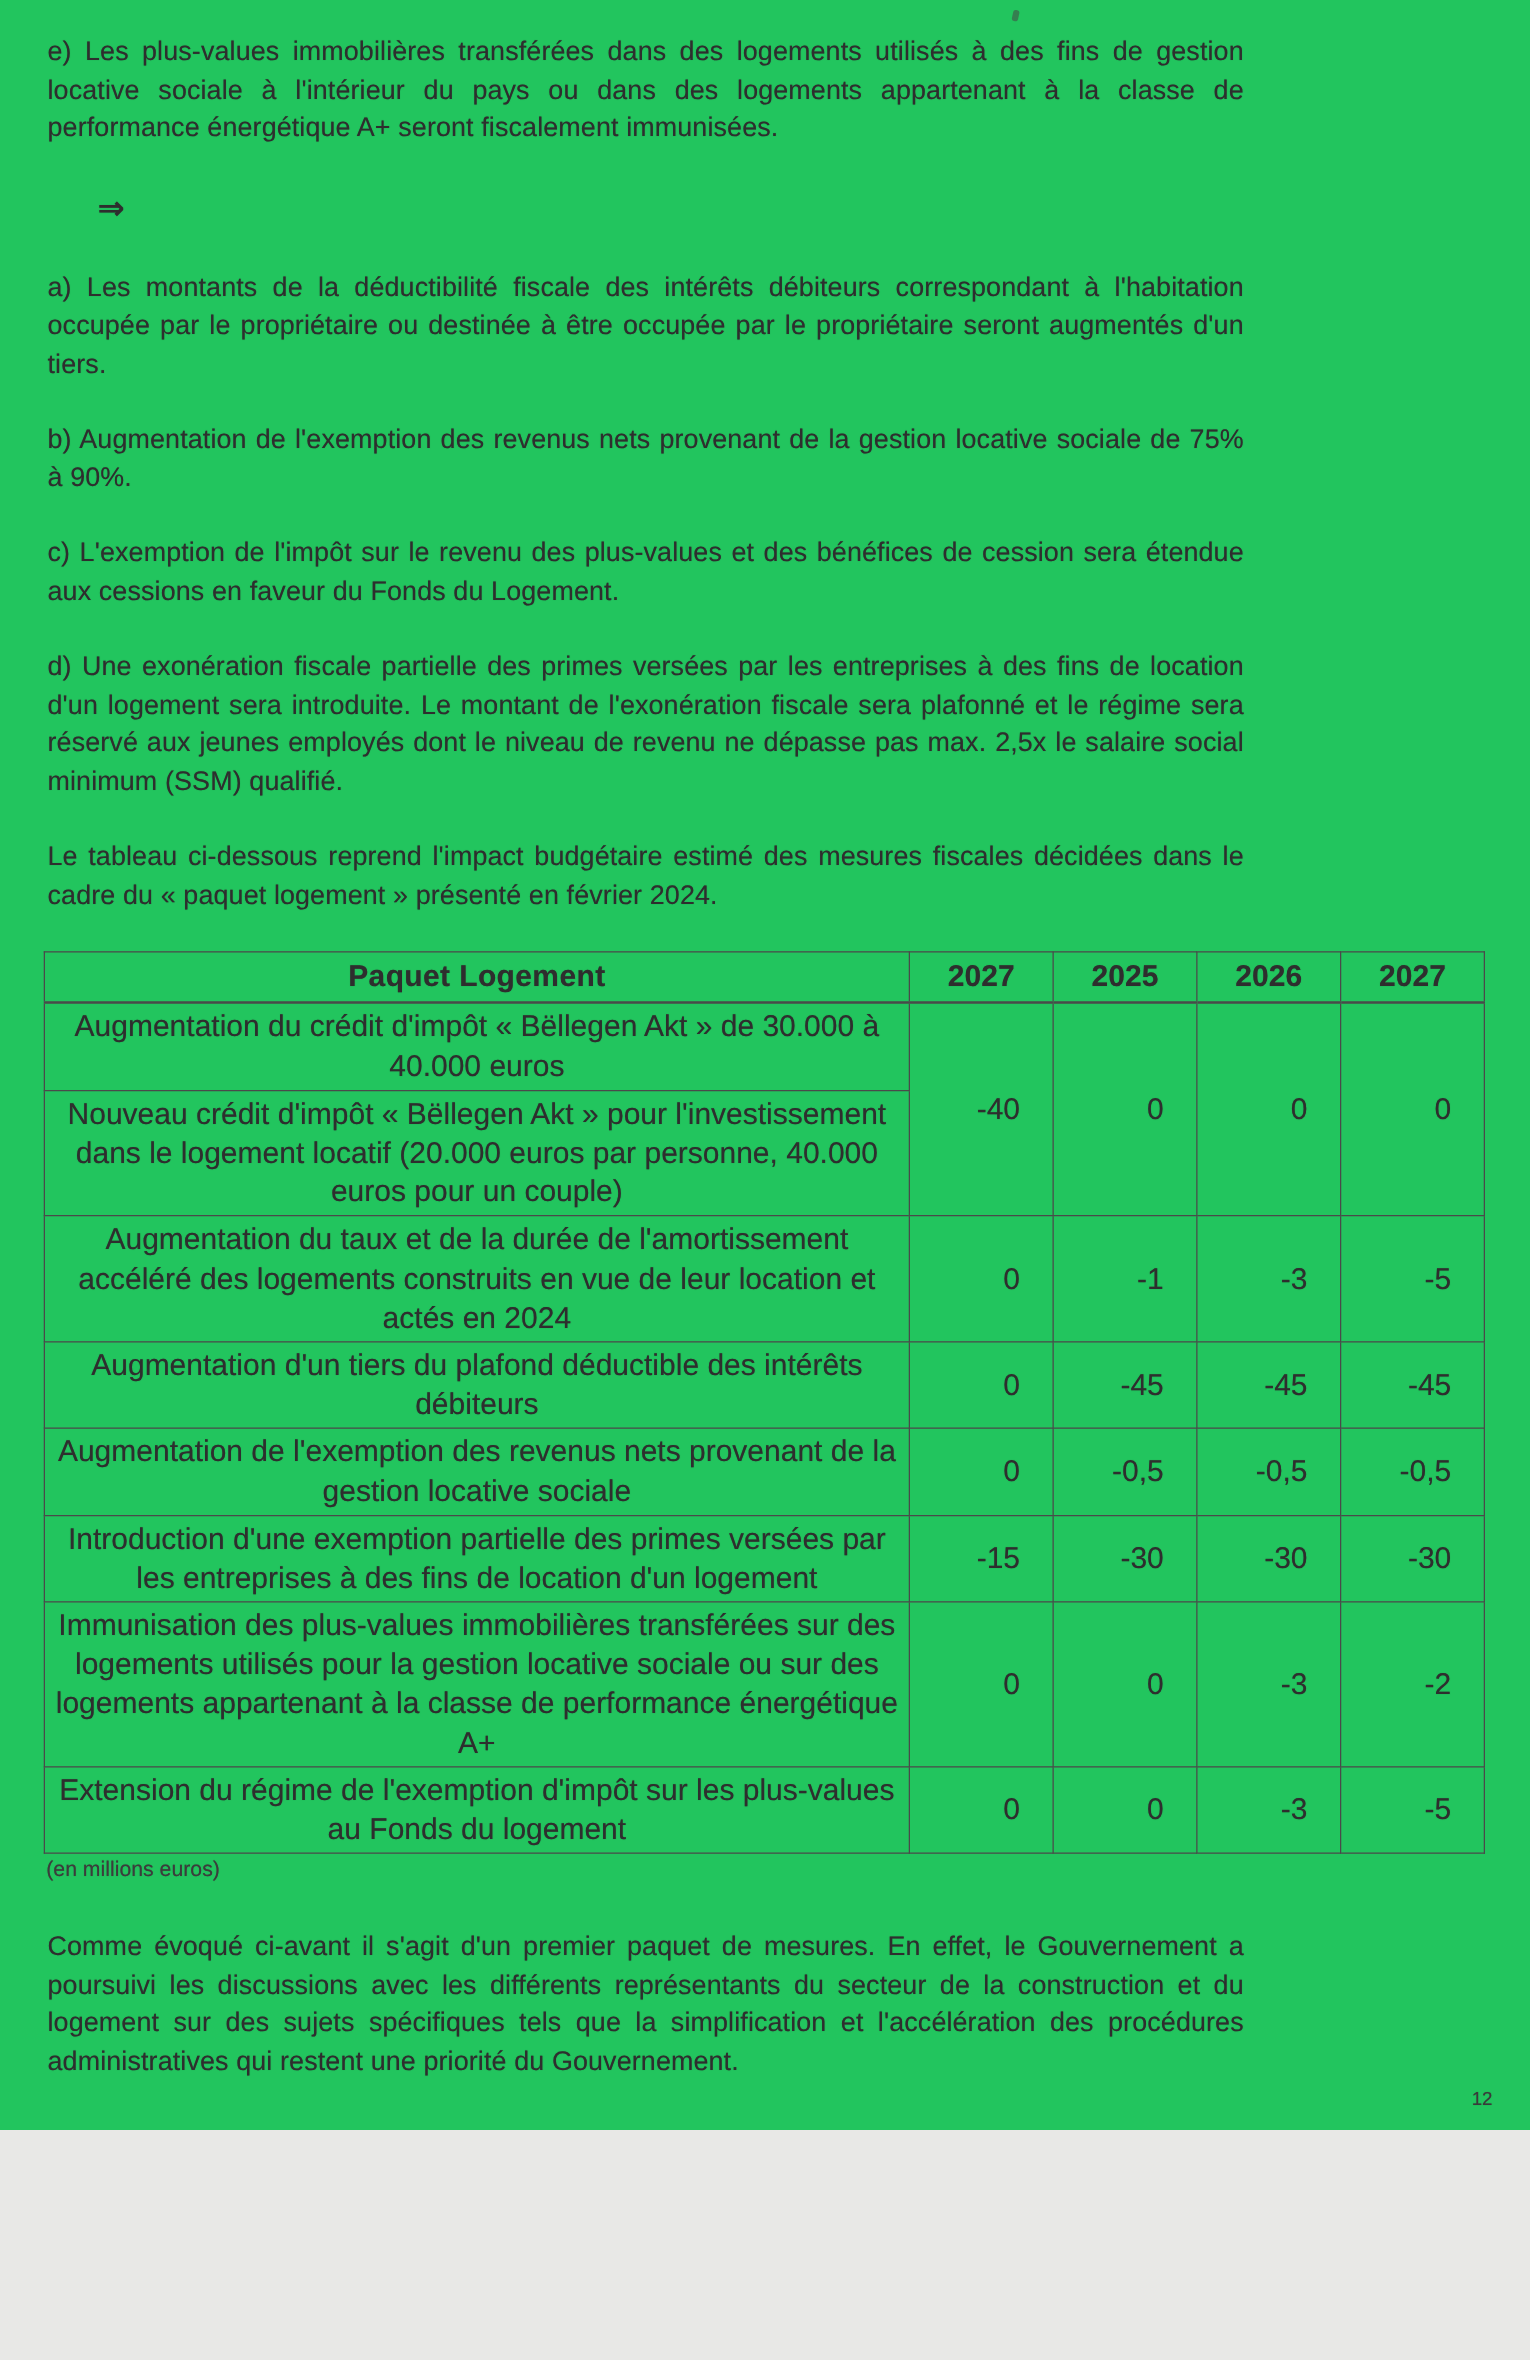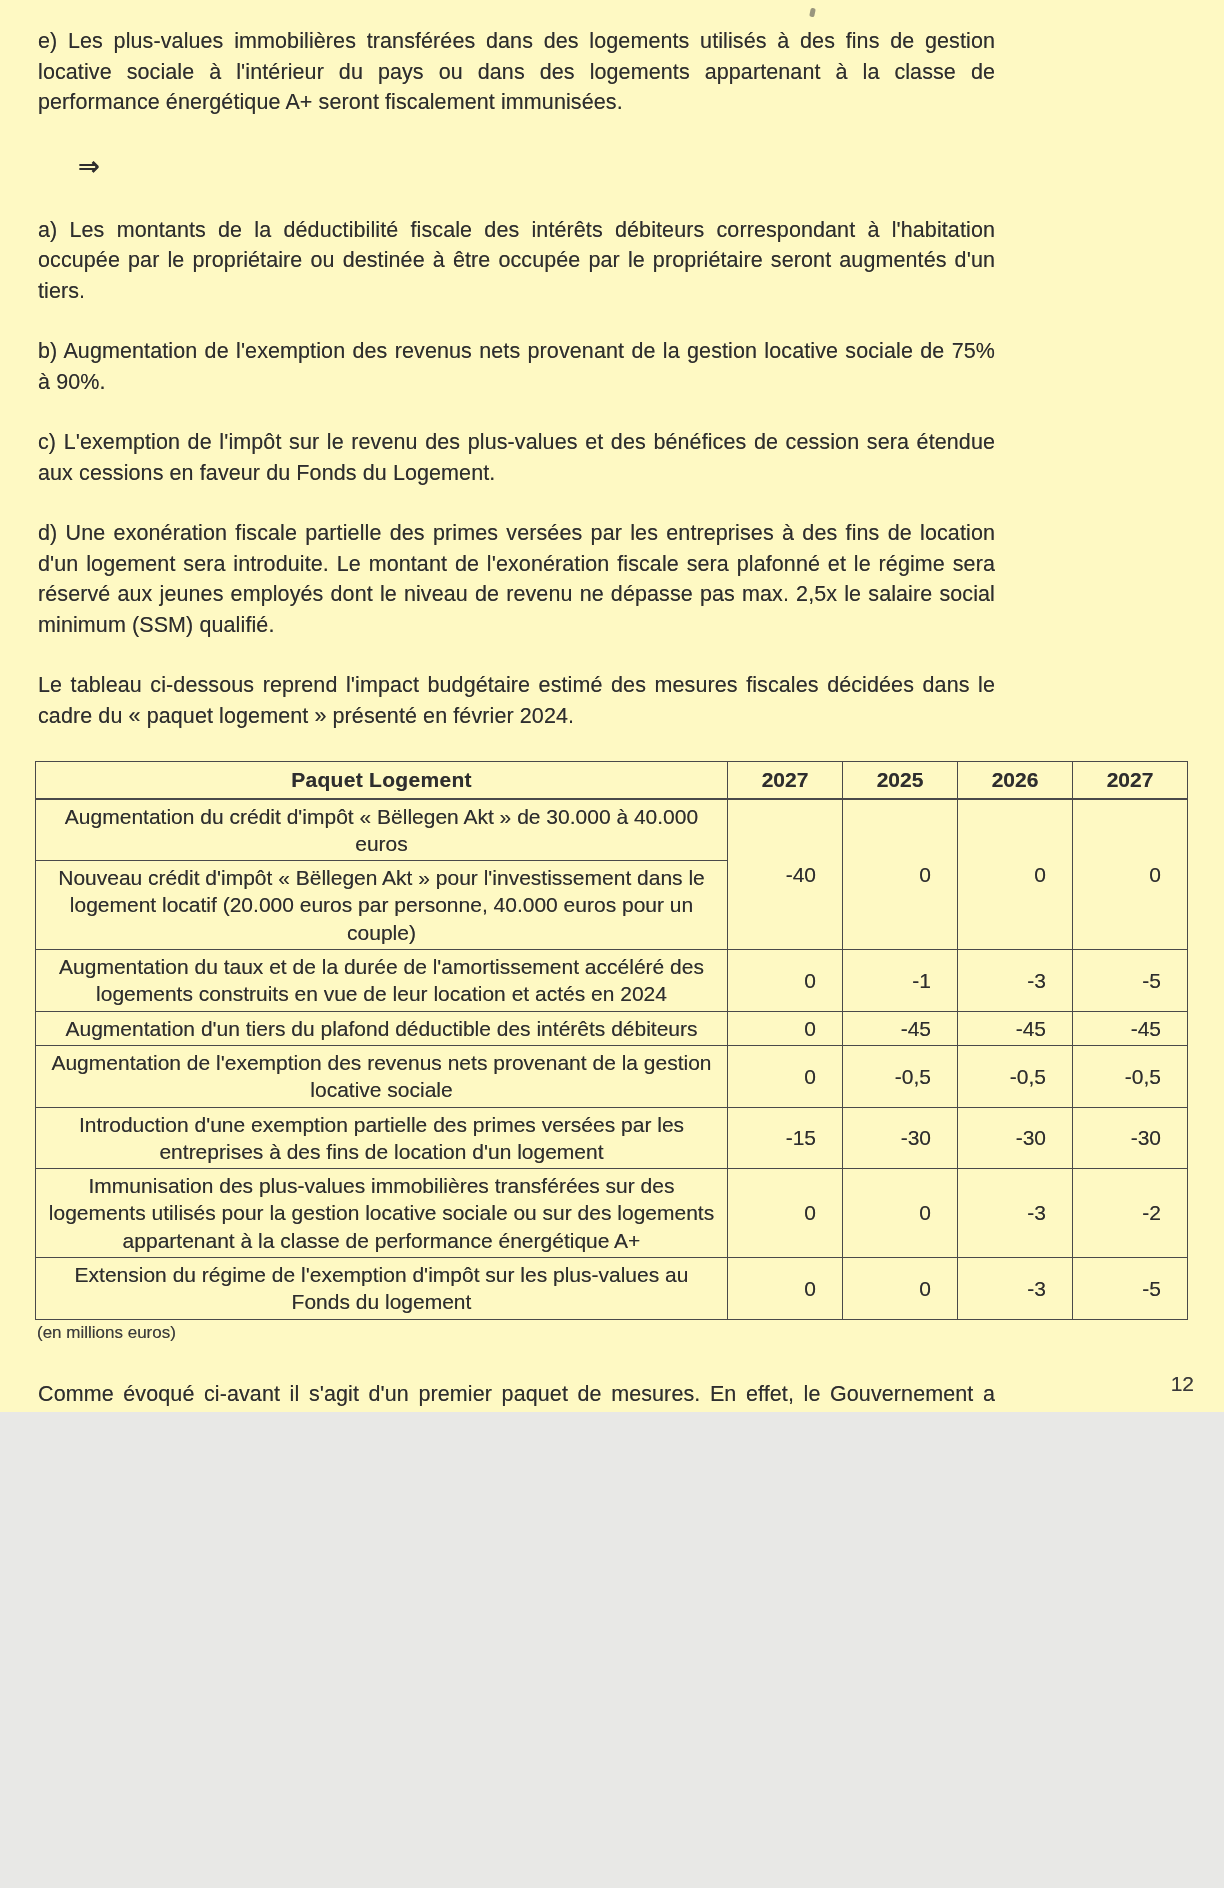--- a/index.html
+++ b/index.html
@@ -1,21 +1,21 @@
 <!DOCTYPE html>
 <html lang="fr"><head>
 <meta charset="utf-8">
 <style>
   html, body { margin: 0; padding: 0; background: #e8e8e6; }
   .page {
     position: relative;
     width: 1224px;
-    height: 1412px;
+    height: 1704px;
     margin: 0 auto;
-    background: #fef9c3;
+    background: #22c55e;
     color: #2e2e2e;
     font-family: "Liberation Sans", "DejaVu Sans", sans-serif;
     overflow: hidden;
     box-sizing: border-box;
     padding: 26px 0 0 38px;
     text-shadow: 0 0 0.6px rgba(45,45,45,0.55);
   }
   .body-text {
     width: 957px;
     font-size: 21.5px;
@@ -35,21 +35,21 @@
     font-weight: bold;
     font-size: 26px;
     margin-right: 18px;
     transform: translateY(1px);
   }
   table.budget {
     border-collapse: collapse;
     table-layout: fixed;
     width: 1152px;
     margin: 18px 0 0 -3px;
-    font-size: 21px;
+    font-size: 24px;
     line-height: 1.3;
   }
   table.budget col.c-desc { width: 692px; }
   table.budget col.c-year { width: 115px; }
   table.budget th, table.budget td {
     border: 1.6px solid #4a4a4a;
     padding: 3px 7px;
     box-sizing: border-box;
     vertical-align: top;
   }
@@ -69,21 +69,21 @@
   .table-caption {
     font-size: 17px;
     color: #3c3c3c;
     margin: 3px 0 36px -1px;
   }
   .closing { margin-bottom: 0; margin-top: 12px; }
   .page-number {
     position: absolute;
     right: 30px;
     bottom: 16px;
-    font-size: 21px;
+    font-size: 15px;
     color: #3a3a3a;
   }
   .scan-streak {
     position: absolute;
     left: 290px;
     right: 0;
     top: 1838px;
     height: 4px;
     background: linear-gradient(90deg,
       rgba(130,130,128,0) 0%,

